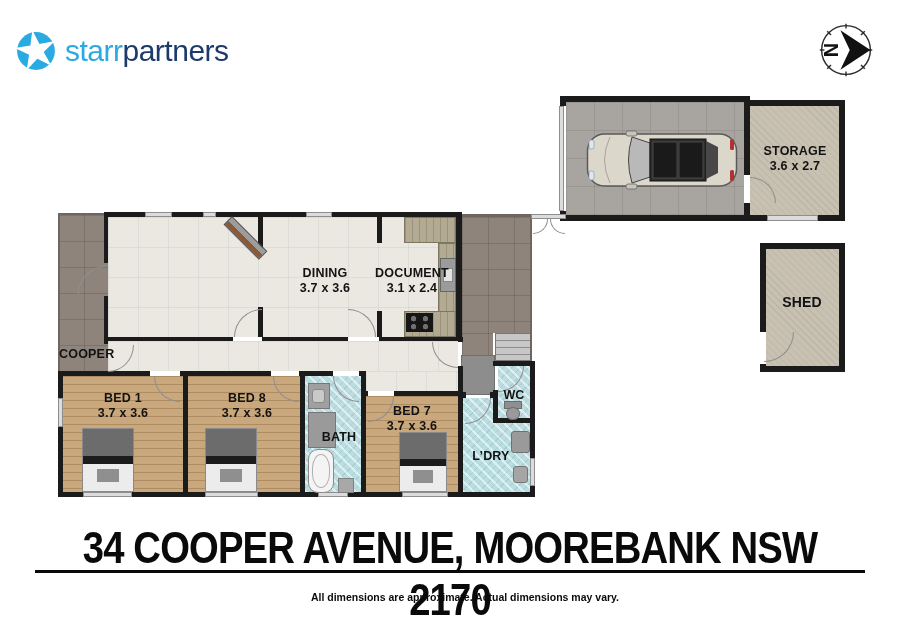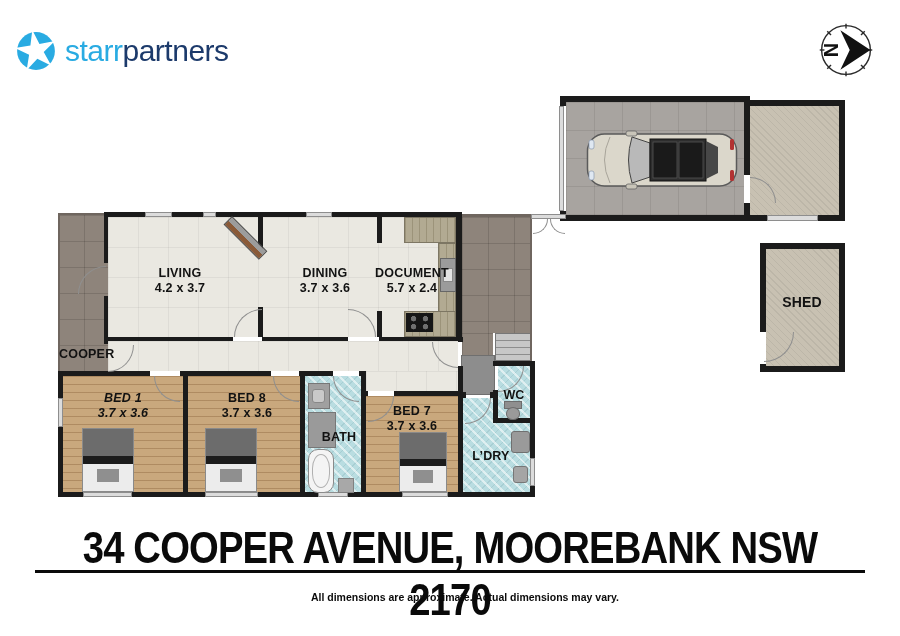--- a/index.html
+++ b/index.html
@@ -260,56 +260,56 @@
       <rect x="64" y="9" width="56" height="42" fill="#2e2e2e" stroke="#111"></rect>
       <rect x="67" y="12" width="24" height="36" fill="#1a1a1a" stroke="#555" stroke-width="0.8"></rect>
       <rect x="93" y="12" width="24" height="36" fill="#1a1a1a" stroke="#555" stroke-width="0.8"></rect>
       <path d="M120 11 L132 17 L132 43 L120 49 Z" fill="#474747"></path>
       <rect x="144" y="9" width="4" height="11" rx="1.5" fill="#b23232"></rect>
       <rect x="144" y="40" width="4" height="11" rx="1.5" fill="#b23232"></rect>
       <rect x="3" y="10" width="5" height="9" rx="2" fill="#dfe8f2" stroke="#8a9ab0" stroke-width="0.7"></rect>
       <rect x="3" y="41" width="5" height="9" rx="2" fill="#dfe8f2" stroke="#8a9ab0" stroke-width="0.7"></rect>
     </svg>
 
-    <div class="lbl" style="left:130px;top:266px;width:100px;">
-      <div>LIVING</div>
-      <div>4.2 x 3.7</div>
-    </div>
     <div class="lbl" style="left:275px;top:266px;width:100px;">
       <div>DINING</div>
       <div>3.7 x 3.6</div>
     </div>
     <div class="lbl" style="left:370px;top:266px;width:84px;">
       <div>DOCUMENT</div>
-      <div>5.7 x 2.4</div>
+      <div>3.1 x 2.4</div>
     </div>
     <div class="lbl" style="left:59px;top:347px;width:48px;">
       <div>COOPER</div>
     </div>
-    <div class="lbl" style="left:73px;top:391px;width:100px;font-style:italic;">
+    <div class="lbl" style="left:73px;top:391px;width:100px;">
       <div>BED 1</div>
       <div>3.7 x 3.6</div>
     </div>
     <div class="lbl" style="left:197px;top:391px;width:100px;">
       <div>BED 8</div>
       <div>3.7 x 3.6</div>
     </div>
     <div class="lbl" style="left:362px;top:404px;width:100px;">
       <div>BED 7</div>
       <div>3.7 x 3.6</div>
     </div>
     <div class="lbl" style="left:316px;top:430px;width:46px;">
       <div>BATH</div>
     </div>
     <div class="lbl" style="left:498px;top:388px;width:32px;">
       <div>WC</div>
     </div>
     <div class="lbl" style="left:458px;top:449px;width:66px;">
       <div>L’DRY</div>
     </div>
+    <div class="lbl" style="left:745px;top:144px;width:100px;">
+      <div>STORAGE</div>
+      <div>3.6 x 2.7</div>
+    </div>
     <div class="lbl" style="left:762px;top:295px;width:80px;font-size:14px;">
       <div>SHED</div>
     </div>
   </div>
 
   <div class="address">34 COOPER AVENUE, MOOREBANK NSW 2170</div>
   <div class="divider"></div>
   <div class="disc2">All dimensions are approximate. Actual dimensions may vary.</div>
 
 </div>

